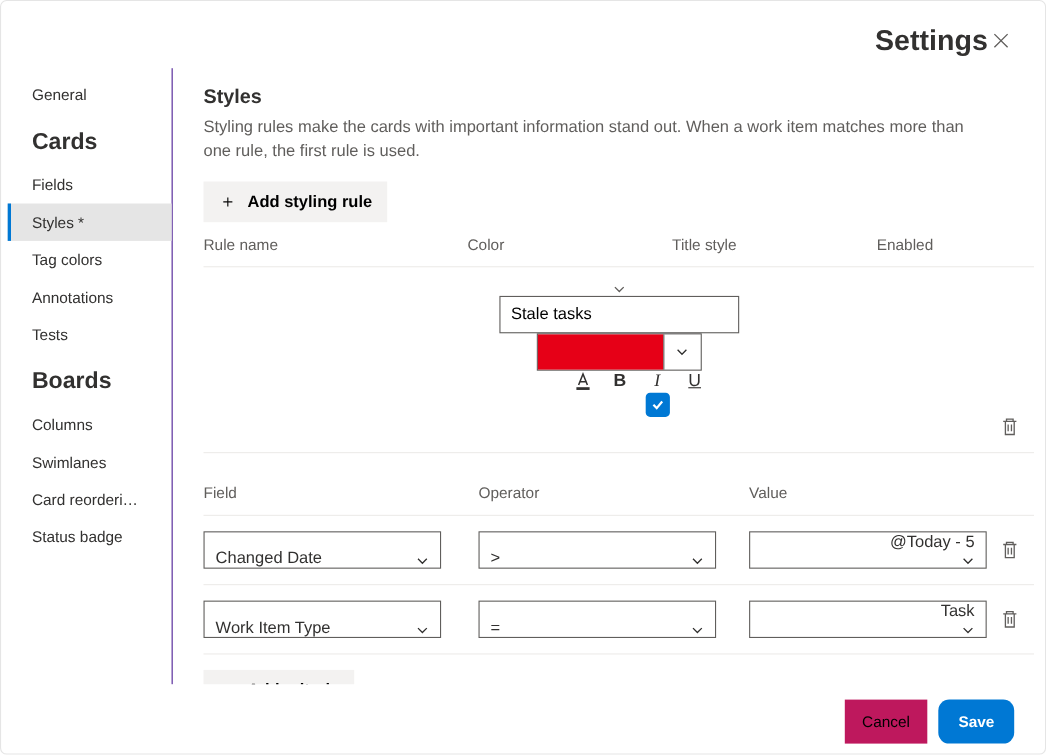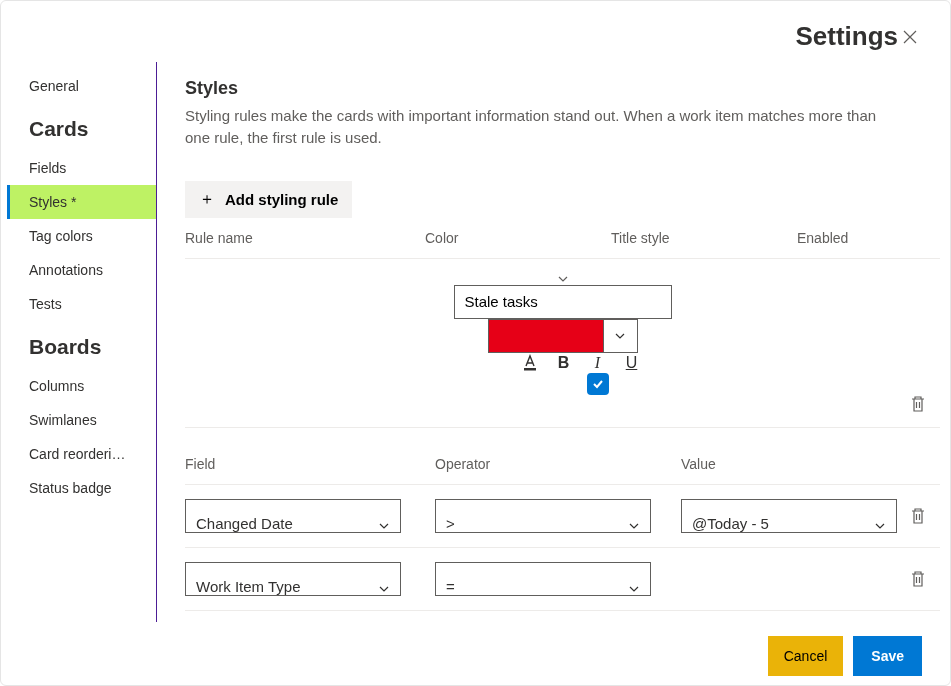--- a/index.html
+++ b/index.html
@@ -55,40 +55,40 @@
       font-size: 14px;
       color: #323130;
       white-space: nowrap;
       overflow: hidden;
       text-overflow: ellipsis;
     }
     .nav-item.first {
       padding-top: 4px;
     }
     .nav-item.active {
-      background: #bef264;
+      background: #e5e5e5;
       border-left: 3px solid #0078d4;
       padding-left: 19px;
       font-weight: 400;
     }
     .main {
       flex: 1;
       padding: 16px 10px 0 28px;
       overflow: hidden;
     }
     .main h2 {
       font-size: 18px;
       font-weight: 600;
       margin-bottom: 6px;
     }
     .description {
       color: #605e5c;
       font-size: 15px;
       line-height: 1.45;
-      margin-bottom: 32px;
+      margin-bottom: 16px;
       max-width: 720px;
     }
     .btn-secondary {
       background: #f3f2f1;
       border: none;
       padding: 8px 14px;
       font-size: 15px;
       font-weight: 600;
       cursor: pointer;
       display: inline-flex;
@@ -212,44 +212,44 @@
       display: flex;
       align-items: flex-end;
       justify-content: space-between;
       padding: 0 10px;
       cursor: pointer;
       font-size: 15px;
       background: #fff;
     }
     .sel-field { width: 216px; margin-right: 34px; }
     .sel-operator { width: 216px; margin-right: 30px; }
-    .sel-value { width: 216px; }
+    .sel-value { width: 216px; flex-direction: column; }
     .add-criteria-wrap { margin-top: 14px; }
     .footer {
       display: flex;
       justify-content: flex-end;
       gap: 10px;
       padding: 14px 28px;
     }
     .btn-cancel {
-      background: #eab308;
+      background: #be185d;
       border: none;
       padding: 12px 16px;
       font-size: 14px;
       cursor: pointer;
     }
     .btn-primary {
       background: #0078d4;
       color: #fff;
       border: none;
       padding: 8px 18px;
       font-size: 14px;
       font-weight: 600;
       cursor: pointer;
-      border-radius: 0;
+      border-radius: 10px;
     }
     svg { display: block; }
   </style>
 </head>
 <body>
 
 <div class="header">
   <h1>Settings</h1>
   <div class="close-btn">
     <svg width="14" height="14" viewBox="0 0 14 14">
@@ -368,20 +368,26 @@
         <svg width="12" height="12" viewBox="0 0 12 12">
             <path d="M2 4 L6 8 L10 4" stroke="#323130" stroke-width="1.2" fill="none"></path>
           </svg>
       </div>
       <div class="select-box sel-operator">
         <span>=</span>
         <svg width="12" height="12" viewBox="0 0 12 12">
             <path d="M2 4 L6 8 L10 4" stroke="#323130" stroke-width="1.2" fill="none"></path>
           </svg>
       </div>
+      <div class="select-box sel-value">
+        <span>Task</span>
+        <svg width="12" height="12" viewBox="0 0 12 12">
+            <path d="M2 4 L6 8 L10 4" stroke="#323130" stroke-width="1.2" fill="none"></path>
+          </svg>
+      </div>
       <div class="delete-cell">
         <svg width="16" height="18" viewBox="0 0 16 18">
             <path d="M2 4 L14 4 M5 4 L5 2 L11 2 L11 4 M4 4 L4 16 L12 16 L12 4 M6.5 7 L6.5 13 M9.5 7 L9.5 13" stroke="#605e5c" stroke-width="1.2" fill="none"></path>
           </svg>
       </div>
     </div>
 
     <div class="add-criteria-wrap">
       <button class="btn-secondary">
         <span class="plus">＋</span>

